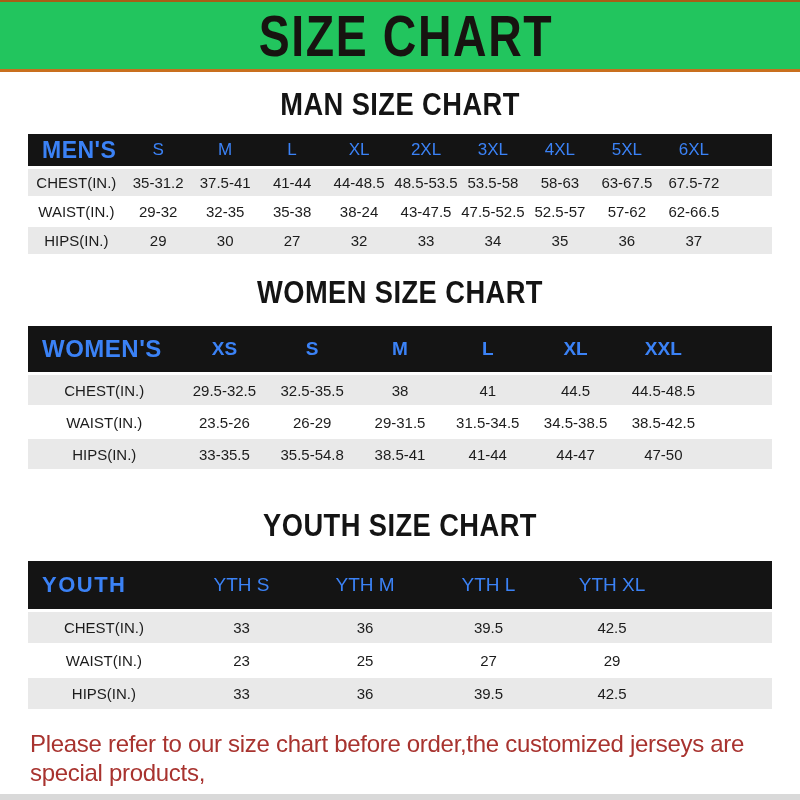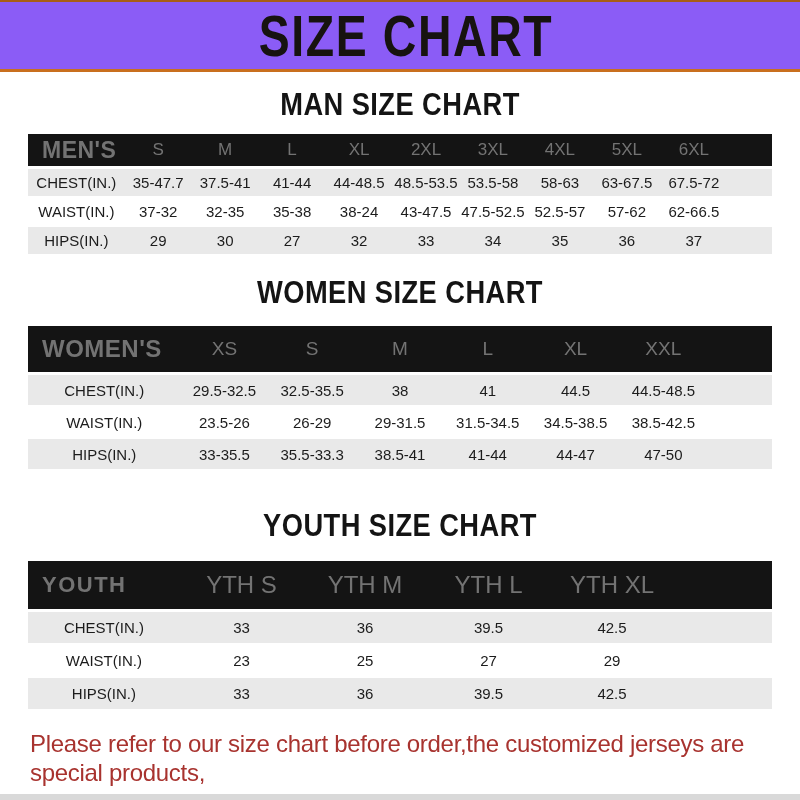--- a/index.html
+++ b/index.html
@@ -31,32 +31,32 @@
     white-space:nowrap;
   }
   section.men   h2{margin:16px 0 12px 0;}
   section.women h2{margin:20px 0 16px 0;}
   section.youth h2{margin:38px 0 18px 0;}
   
   table.size-table{
     width:744px;margin:0 auto;border-collapse:collapse;table-layout:fixed;
   }
   table.size-table thead th{
-    background:#141414;color:#737373;font-weight:normal;
+    background:#141414;color:#3b82f6;font-weight:normal;
     text-align:center;vertical-align:middle;
     border-bottom:3px solid #ffffff;
     font-size:17px;
   }
   table.size-table thead th.row-label{
     text-align:left;padding-left:14px;font-weight:bold;
     letter-spacing:0.5px;
   }
   section.men   thead th{height:30px;}
-  section.women thead th{height:44px;font-size:19px;}
-  section.youth thead th{height:46px;font-size:24px;}
+  section.women thead th{height:44px;font-size:19px;font-weight:bold;}
+  section.youth thead th{height:46px;font-size:19px;}
   section.men   thead th.row-label{font-size:23px;}
   section.women thead th.row-label{font-size:24px;}
   section.youth thead th.row-label{font-size:22px;letter-spacing:1.5px;}
   table.size-table tbody td{
     text-align:center;vertical-align:middle;color:#1c1c1c;
     font-size:15px;border-bottom:2px solid #ffffff;
   }
   section.men   tbody td{height:25px;}
   section.women tbody td{height:28px;}
   section.youth tbody td{height:29px;}
@@ -71,21 +71,21 @@
   .notice p{margin:0;}
   
   .bottom-strip{
     position:absolute;left:0;bottom:0;width:100%;height:6px;
     background:#D9D9D9;
   }
 </style>
 </head>
 <body>
 
-<header class="banner" style="background: #8b5cf6; padding-left: 12px;">
+<header class="banner" style="background: #22c55e; padding-left: 12px;">
   <h1 style="color: rgb(23, 19, 16);">SIZE CHART</h1>
 </header>
 
 <main id="sections">
     <section class="men">
       <h2>MAN SIZE CHART</h2>
       <table class="size-table">
         <colgroup>
           <col style="width: 13%;">
           <col style="width: 9%;">
@@ -110,34 +110,34 @@
             <th>3XL</th>
             <th>4XL</th>
             <th>5XL</th>
             <th>6XL</th>
             <th></th>
           </tr>
         </thead>
         <tbody>
           <tr>
             <td>CHEST(IN.)</td>
-            <td>35-47.7</td>
+            <td>35-31.2</td>
             <td>37.5-41</td>
             <td>41-44</td>
             <td>44-48.5</td>
             <td>48.5-53.5</td>
             <td>53.5-58</td>
             <td>58-63</td>
             <td>63-67.5</td>
             <td>67.5-72</td>
             <td></td>
           </tr>
           <tr>
             <td>WAIST(IN.)</td>
-            <td>37-32</td>
+            <td>29-32</td>
             <td>32-35</td>
             <td>35-38</td>
             <td>38-24</td>
             <td>43-47.5</td>
             <td>47.5-52.5</td>
             <td>52.5-57</td>
             <td>57-62</td>
             <td>62-66.5</td>
             <td></td>
           </tr>
@@ -199,21 +199,21 @@
             <td>26-29</td>
             <td>29-31.5</td>
             <td>31.5-34.5</td>
             <td>34.5-38.5</td>
             <td>38.5-42.5</td>
             <td></td>
           </tr>
           <tr>
             <td>HIPS(IN.)</td>
             <td>33-35.5</td>
-            <td>35.5-33.3</td>
+            <td>35.5-54.8</td>
             <td>38.5-41</td>
             <td>41-44</td>
             <td>44-47</td>
             <td>47-50</td>
             <td></td>
           </tr>
         </tbody>
       </table>
     </section>
     <section class="youth">

